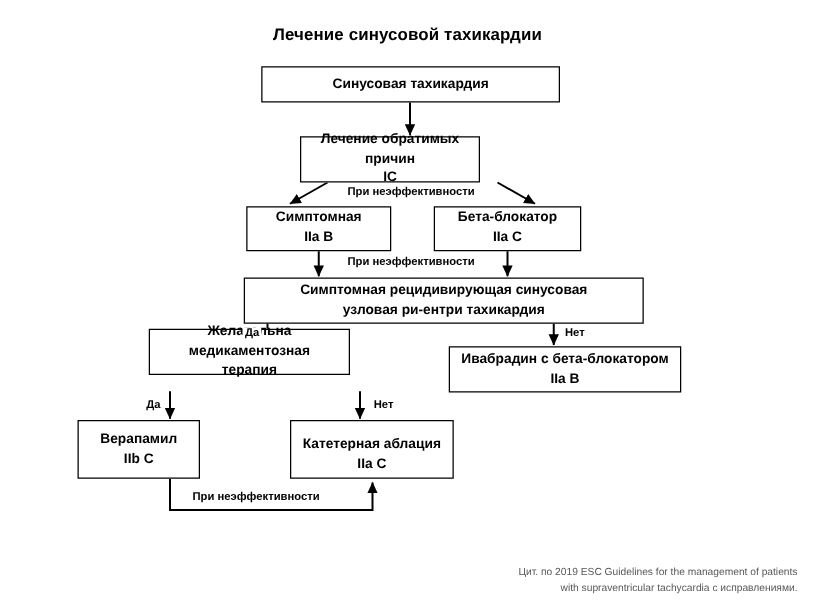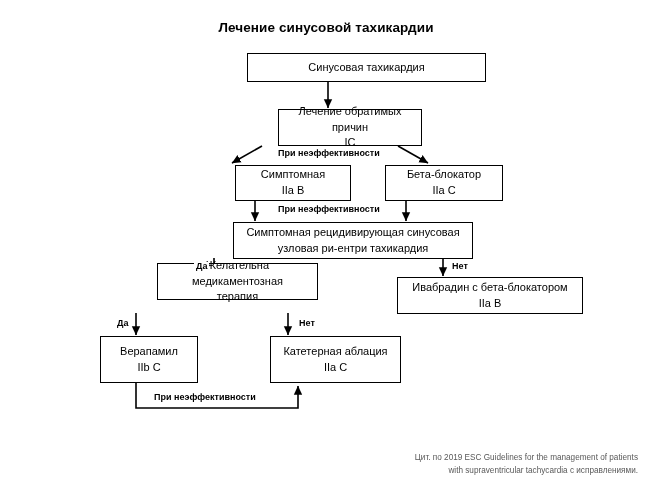--- a/index.html
+++ b/index.html
@@ -26,24 +26,23 @@
     position:absolute;
     box-sizing:border-box;
     border:1.6px solid #000;
     background:#fff;
     display:flex;
     flex-direction:column;
     align-items:center;
     justify-content:center;
     text-align:center;
     font-size:11px;
-    font-weight:normal;
+    font-weight:bold;
     line-height:1.45;
     padding:2px 4px;
-    margin-left:38px;
   }
   .node .l2{display:block;}
 
   .edgelabel{
     position:absolute;
     font-size:9px;
     font-weight:bold;
     white-space:nowrap;
     background:#fff;
     padding:0 2px;
@@ -115,41 +114,41 @@
   <div class="node" style="left:197px;top:165px;width:116px;height:36px;">
     <span class="l1">Симптомная</span>
     <span class="l2">IIa B</span>
   </div>
 
   <div class="node" style="left:347px;top:165px;width:118px;height:36px;">
     <span class="l1">Бета-блокатор</span>
     <span class="l2">IIa C</span>
   </div>
 
-  <div class="node" style="left:195px;top:222px;width:240px;height:37px;">
+  <div class="node" style="left:195px;top:222px;width:320px;height:37px;">
     <span class="l1">Симптомная рецидивирующая синусовая</span>
     <span class="l2">узловая ри-ентри тахикардия</span>
   </div>
 
   <div class="node" style="left:119px;top:263px;width:161px;height:37px;">
     <span class="l1">Желательна медикаментозная</span>
     <span class="l2">терапия</span>
   </div>
 
   <div class="node" style="left:359px;top:277px;width:186px;height:37px;">
     <span class="l1">Ивабрадин с бета-блокатором</span>
     <span class="l2">IIa B</span>
   </div>
 
   <div class="node" style="left:62px;top:336px;width:98px;height:47px;">
     <span class="l1">Верапамил</span>
     <span class="l2">IIb C</span>
   </div>
 
-  <div class="node" style="left:232px;top:336px;width:131px;height:47px;">
+  <div class="node" style="left:232px;top:336px;width:131px;height:47px;justify-content:flex-end;">
     <span class="l1">Катетерная аблация</span>
     <span class="l2">IIa C</span>
   </div>
 
   <div class="edgelabel" style="left:276px;top:149px;">При неэффективности</div>
 
   <div class="edgelabel" style="left:276px;top:205px;">При неэффективности</div>
 
   <div class="edgelabel" style="left:194px;top:262px;">Да</div>
 

